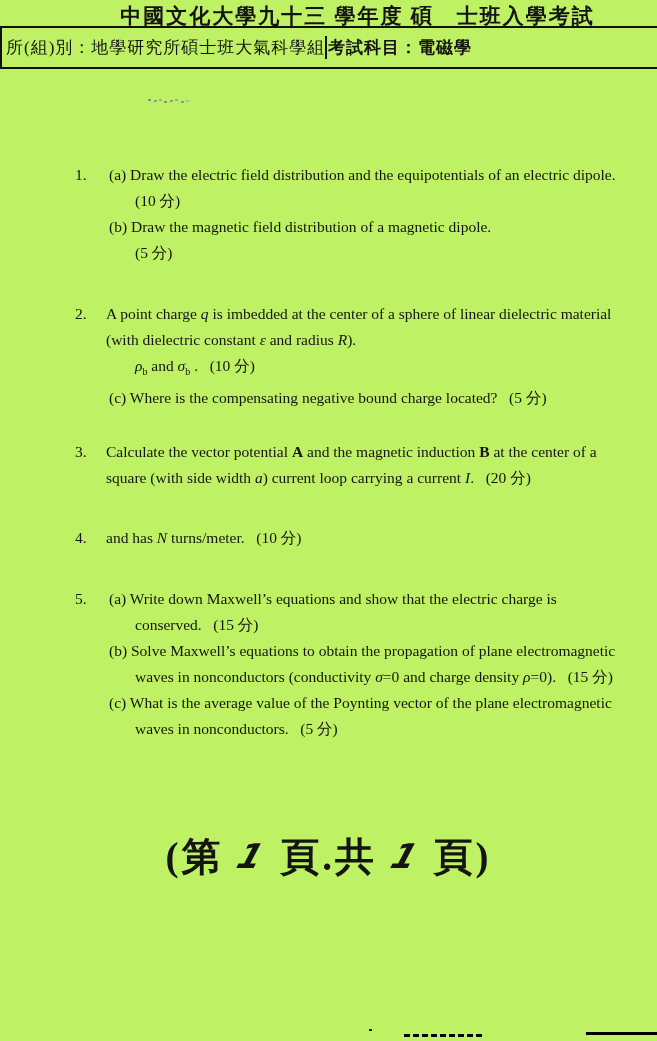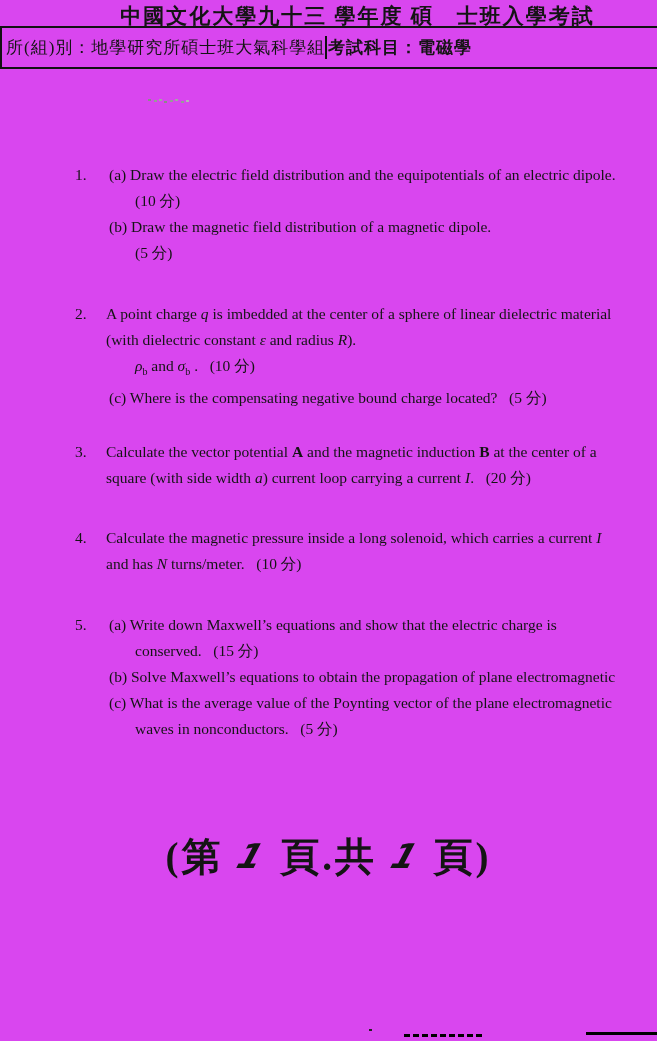--- a/index.html
+++ b/index.html
@@ -1,20 +1,20 @@
 <!DOCTYPE html>
 <html><head>
 <meta charset="utf-8">
 <style>
   html,body{margin:0;padding:0;background:#e8e8e8;}
   .page{
     position:relative;
     width:657px;height:1041px;
     margin:0 auto;
-    background:#d946ef;
+    background:#bef264;
     color:#141414;
     font-family:"Liberation Serif","DejaVu Serif",serif;
     overflow:hidden;
   }
   
   .title{
     position:absolute;top:2px;left:0;right:0;
     text-align:center;
     padding-left:58px;
     font-weight:bold;
@@ -121,28 +121,28 @@
         <div class="qline ind2"><i>ρ</i><sub>b</sub> and <i>σ</i><sub>b</sub> .   (10 分)</div>
         <div class="qline ind1">(c) Where is the compensating negative bound charge located?   (5 分)</div>
       </div>
       <div class="question">
         <span class="qnum">3.</span>
         <div class="qline ind0">Calculate the vector potential <b>A</b> and the magnetic induction <b>B</b> at the center of a</div>
         <div class="qline ind0">square (with side width <i>a</i>) current loop carrying a current <i>I</i>.   (20 分)</div>
       </div>
       <div class="question">
         <span class="qnum">4.</span>
-        <div class="qline ind0">Calculate the magnetic pressure inside a long solenoid, which carries a current <i>I</i></div>
         <div class="qline ind0">and has <i>N</i> turns/meter.   (10 分)</div>
       </div>
       <div class="question">
         <span class="qnum">5.</span>
         <div class="qline ind1">(a) Write down Maxwell’s equations and show that the electric charge is</div>
         <div class="qline ind2">conserved.   (15 分)</div>
         <div class="qline ind1">(b) Solve Maxwell’s equations to obtain the propagation of plane electromagnetic</div>
+        <div class="qline ind2">waves in nonconductors (conductivity <i>σ</i>=0 and charge density <i>ρ</i>=0).   (15 分)</div>
         <div class="qline ind1">(c) What is the average value of the Poynting vector of the plane electromagnetic</div>
         <div class="qline ind2">waves in nonconductors.   (5 分)</div>
       </div>
     </div>
 
   <div class="footer">
     <span>(第</span><span class="hand-num">1</span><span>頁.共</span><span class="hand-num">1</span><span>頁)</span>
   </div>
 
   <div class="artifact-dot"></div>

